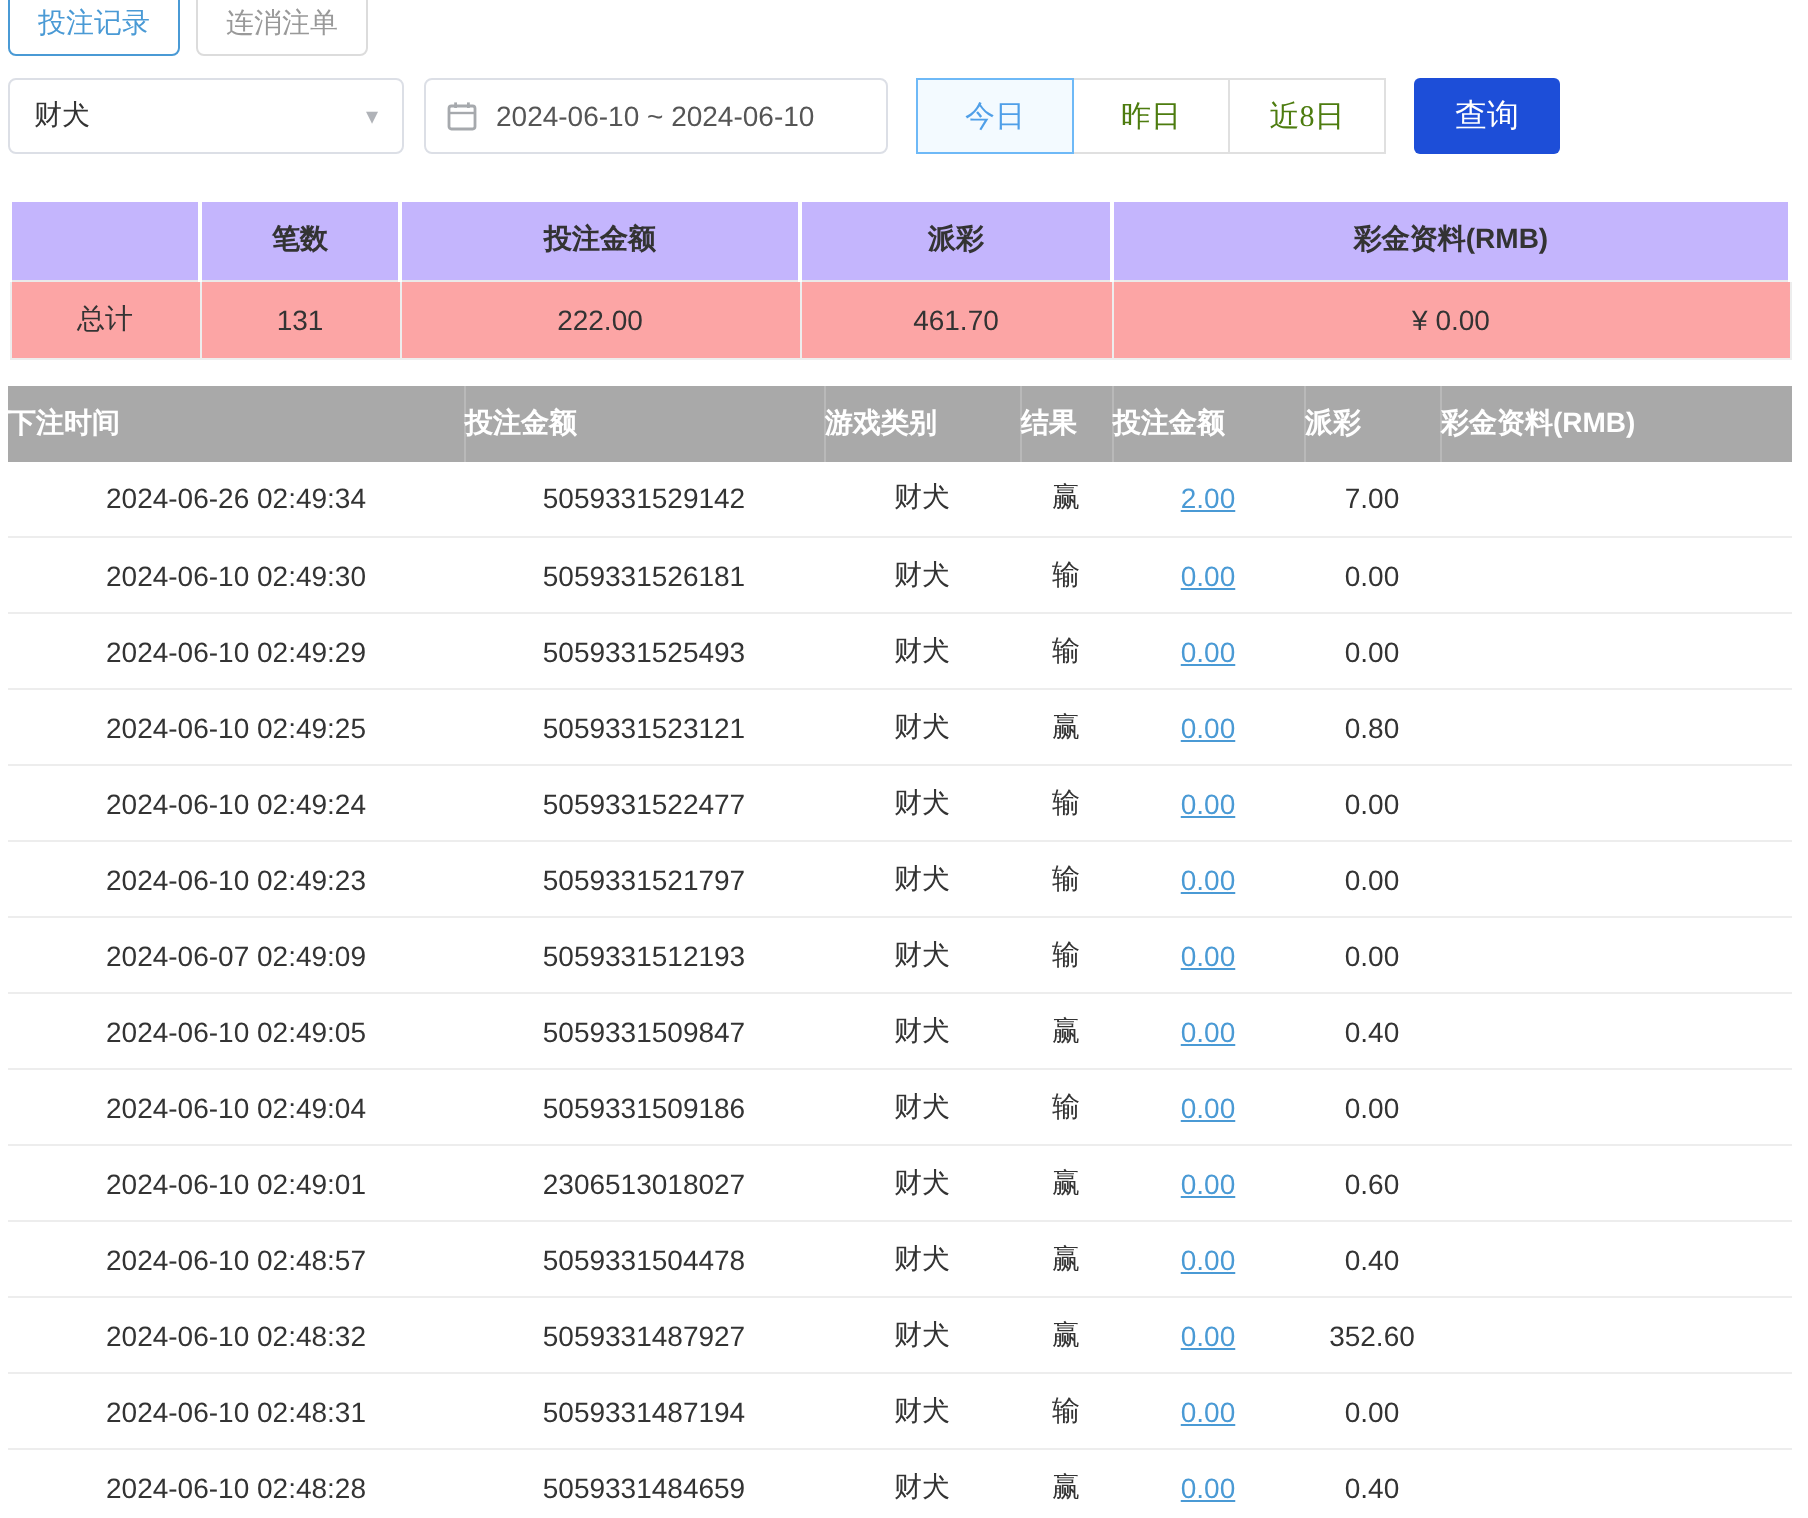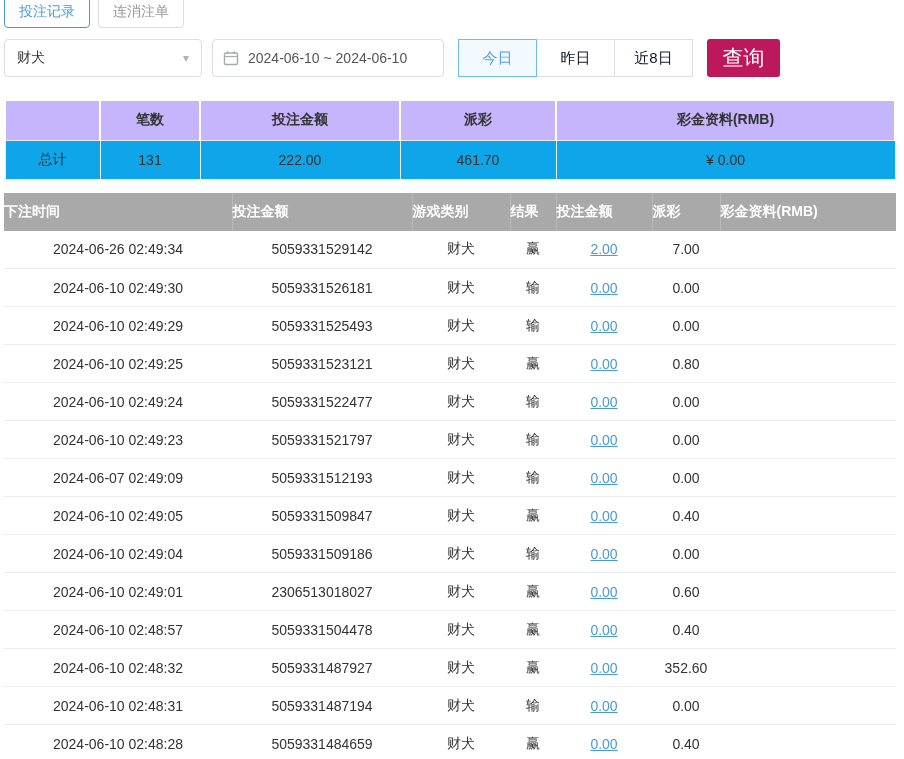--- a/index.html
+++ b/index.html
@@ -13,34 +13,34 @@
     border-radius: 4px; color: #999; cursor: pointer; }
   .tab.active { border-color: #4a9ad5; color: #4a9ad5; }
 
   
   .filter-row { display: flex; align-items: center; margin-top: 11px; }
   .select { width: 198px; height: 38px; border: 1px solid #dcdfe6; border-radius: 4px;
     display: flex; align-items: center; justify-content: space-between; padding: 0 12px; font-size: 14px; color: #333; cursor: pointer; }
   .caret { color: #b0b3b8; font-size: 12px; }
   .date-input { width: 232px; height: 38px; border: 1px solid #dcdfe6; border-radius: 4px;
     display: flex; align-items: center; gap: 9px; padding: 10px 10px; margin-left: 10px; font-size: 14px; color: #555; cursor: pointer; }
-  .btn-group { display: flex; margin-left: 15px; }
-  .quick-btn { width: 79px; height: 38px; border: 1px solid #e0e0e0; background: #fff; color: #0f172a;
+  .btn-group { display: flex; margin-left: 15px; font-family: Liberation Serif, serif; }
+  .quick-btn { width: 79px; height: 38px; border: 1px solid #e0e0e0; background: #fff; color: #4d7c0f;
     font-size: 15px; margin-left: -1px; cursor: pointer; font-family: inherit; }
   .quick-btn.active { border-color: #6eb9f7; color: #4f9fe8; background: #f3faff; position: relative; z-index: 1; }
-  .search-btn { width: 73px; height: 38px; margin-left: 14px; background: #be185d; color: #fff;
-    border: none; border-radius: 3px; font-size: 21px; cursor: pointer; font-family: inherit; }
+  .search-btn { width: 73px; height: 38px; margin-left: 14px; background: #1d4ed8; color: #fff;
+    border: none; border-radius: 3px; font-size: 16px; cursor: pointer; font-family: inherit; }
 
   
   table { border-collapse: collapse; width: 892px; table-layout: fixed; }
 
   .summary-table { margin-top: 22px; font-size: 14px; }
   .summary-table th { background: #c4b5fd; height: 40px; font-weight: bold; color: #333;
     border: 2px solid #fff; border-bottom: 1px solid #e9e9e9; text-align: center; }
-  .summary-table td { height: 39px; text-align: center; border: 1px solid #ededed; background: #0ea5e9; }
+  .summary-table td { height: 39px; text-align: center; border: 1px solid #ededed; background: #fca5a5; }
   .summary-table th:nth-child(1), .summary-table td:nth-child(1) { width: 95px; }
   .summary-table th:nth-child(2), .summary-table td:nth-child(2) { width: 100px; }
   .summary-table th:nth-child(3), .summary-table td:nth-child(3) { width: 200px; }
   .summary-table th:nth-child(4), .summary-table td:nth-child(4) { width: 156px; }
 
   .records-table { margin-top: 13px; font-size: 14px; }
   .records-table th { background: #a9a9a9; color: #fff; height: 38px; font-weight: bold;
     text-align: left; border-right: 1px solid #b9b9b9; }
   .records-table th:last-child { border-right: none; }
   .records-table td { height: 38px; text-align: center; border-bottom: 1px solid #ededed; background: #fff; }

